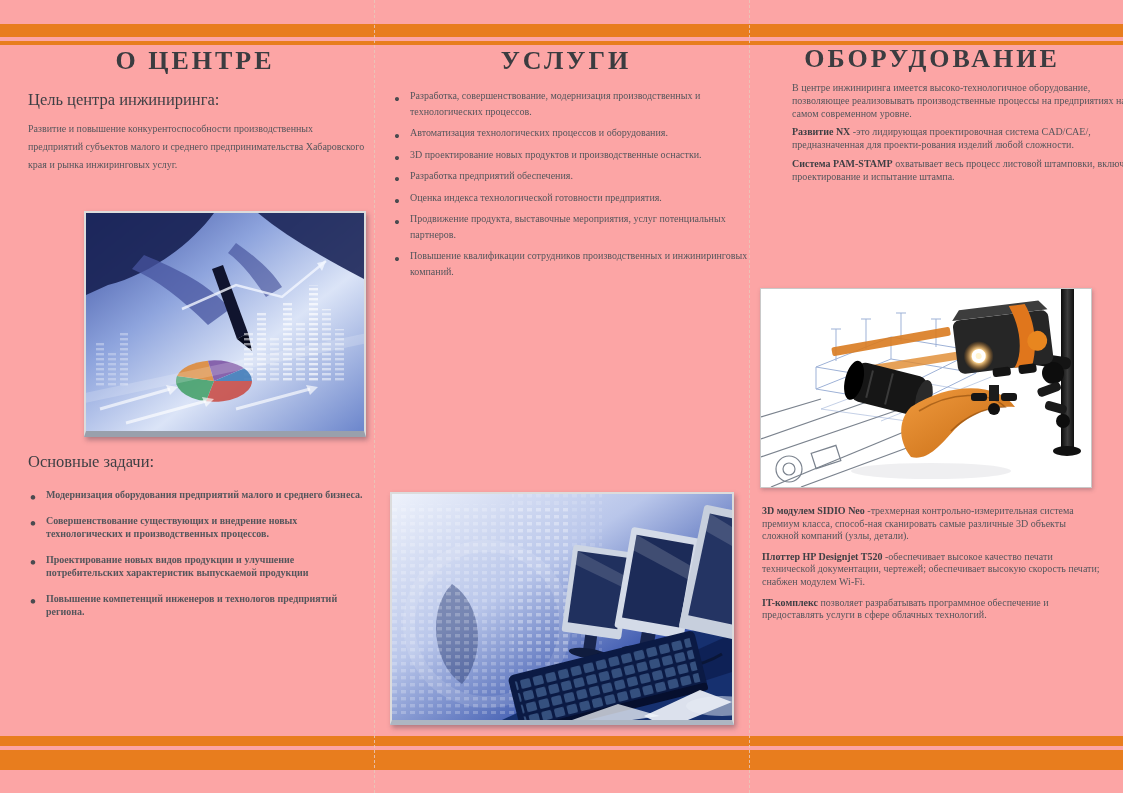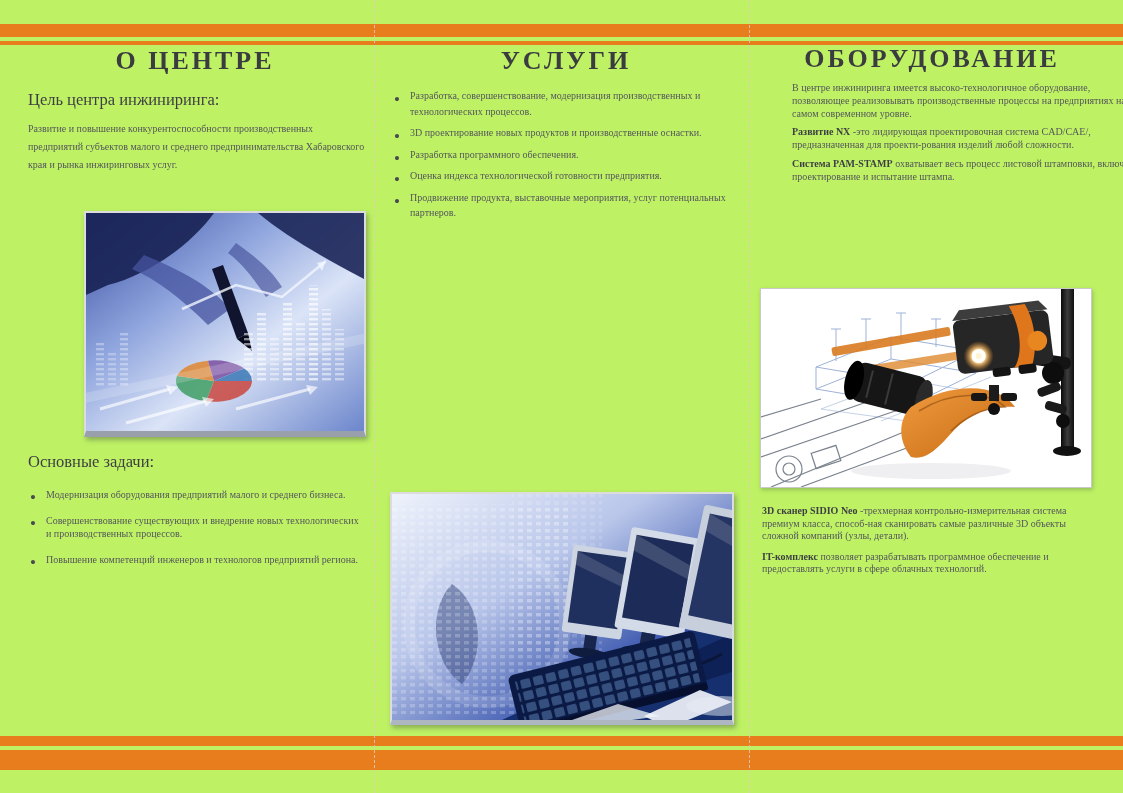--- a/index.html
+++ b/index.html
@@ -1,18 +1,18 @@
 <!DOCTYPE html>
 <html><head>
 <meta charset="utf-8">
 <style>
   html,body { margin:0; padding:0; background:#ffffff; }
   .page {
     position:relative; width:1123px; height:793px; overflow:hidden;
-    background:#bef264;
+    background:#fca5a5;
     font-family:"Liberation Serif","DejaVu Serif",serif;
     color:#55565c;
   }
   
   .bar { position:absolute; left:0; right:0; background:#e87d1e; }
   .bar-top-thick   { top:24px;  height:13px; }
   .bar-top-thin    { top:41px;  height:4px;  }
   .bar-bottom-thin { top:736px; height:10px; }
   .bar-bottom-thick{ top:750px; height:20px; }
   
@@ -29,21 +29,21 @@
   b { color:#3e3f44; }
   
   .goal-h  { left:28px; top:90px;  width:334px; }
   .goal-t  { left:28px; top:120px; width:340px; line-height:1.82; }
   .tasks-h { left:28px; top:452px; width:334px; }
   ul.blist { margin:0; padding:0 0 0 18px; list-style:none; }
   ul.blist li { position:relative; }
   ul.blist li::before { content:"•"; position:absolute; left:-16px; top:-1px;
                         font-size:17px; color:#4a4b50; }
   .tasks   { left:28px; top:488px; width:318px; }
-  .tasks li { line-height:1.3; margin-bottom:13px; }
+  .tasks li { line-height:1.3; margin-bottom:13px;font-weight:bold; }
   
   .services { left:392px; top:88px; width:352px; }
   .services li { line-height:1.55; margin-bottom:6px; }
   
   .eq-top    { left:792px; top:82px;  width:342px; }
   .eq-top p  { line-height:1.28; margin-bottom:6px; }
   .eq-bottom { left:762px; top:505px; width:342px; }
   .eq-bottom p { line-height:1.26; margin-bottom:8px; }
   
   .photo { position:absolute; background:#fff;
@@ -133,31 +133,34 @@
       </g>
       <rect x="-40" y="150" width="360" height="10" fill="#ffffff" opacity=".18" transform="rotate(-12 140 155)"></rect>
     </svg>
   </div>
 
   <div class="abs lead tasks-h">Основные задачи:</div>
 
   <ul class="abs blist body-txt tasks">
     <li><span>Модернизация оборудования  предприятий малого и среднего бизнеса.</span></li>
     <li><span>Совершенствование существующих и внедрение новых технологических и производственных процессов.</span></li>
+    <li><span>Проектирование новых видов продукции и улучшение потребительских характеристик выпускаемой продукции</span></li>
     <li><span>Повышение  компетенций инженеров и технологов предприятий региона.</span></li>
   </ul>
 
   <div class="col-title" style="left:392px; top:46px; width:348px;">УСЛУГИ</div>
 
   <ul class="abs blist body-txt services">
     <li><span>Разработка, совершенствование, модернизация производственных и технологических процессов.</span></li>
+    <li><span>Автоматизация технологических процессов и оборудования.</span></li>
     <li><span>3D проектирование новых продуктов и производственные оснастки.</span></li>
-    <li><span>Разработка программного обеспечения.</span></li>
+    <li><span>Разработка предприятий обеспечения.</span></li>
     <li><span>Оценка индекса технологической готовности предприятия.</span></li>
     <li><span>Продвижение продукта, выставочные мероприятия, услуг потенциальных партнеров.</span></li>
+    <li><span>Повышение квалификации сотрудников производственных и инжиниринговых компаний.</span></li>
   </ul>
 
   <div class="photo photo2">
     <svg width="340" height="226" viewBox="0 0 340 226">
       <defs>
         <linearGradient id="g2" x1="0" y1="0" x2="1" y2="1">
           <stop offset="0" stop-color="#eef2fb"></stop>
             <stop offset=".38" stop-color="#b9c6ea"></stop>
           <stop offset=".72" stop-color="#3b57ae"></stop>
             <stop offset="1" stop-color="#152a6e"></stop>
@@ -318,17 +321,18 @@
         <rect x="228" y="96" width="10" height="16" fill="#1c1c1c"></rect>
         <rect x="210" y="104" width="16" height="8" rx="3" fill="#161616"></rect>
         <rect x="240" y="104" width="16" height="8" rx="3" fill="#161616"></rect>
         <circle cx="233" cy="120" r="6" fill="#101010"></circle>
       </g>
       <ellipse cx="170" cy="182" rx="80" ry="8" fill="#30394a" opacity=".08"></ellipse>
     </svg>
   </div>
 
   <div class="abs body-txt eq-bottom">
-    <p><b>3D сканер SIDIO Neo</b><span> -трехмерная контрольно-измерительная система премиум класса, способ-ная сканировать самые различные 3D объекты сложной компаний (узлы, детали).</span></p>
+    <p><b>3D модулем SIDIO Neo</b><span> -трехмерная контрольно-измерительная система премиум класса, способ-ная сканировать самые различные 3D объекты сложной компаний (узлы, детали).</span></p>
+    <p><b>Плоттер HP Designjet T520</b><span> -обеспечивает высокое качество  печати технической документации, чертежей; обеспечивает высокую скорость печати; снабжен модулем Wi-Fi.</span></p>
     <p><b>IT-комплекс</b><span> позволяет разрабатывать программное обеспечение и предоставлять услуги в сфере облачных технологий.</span></p>
   </div>
 
 </div>
 
 </body></html>

